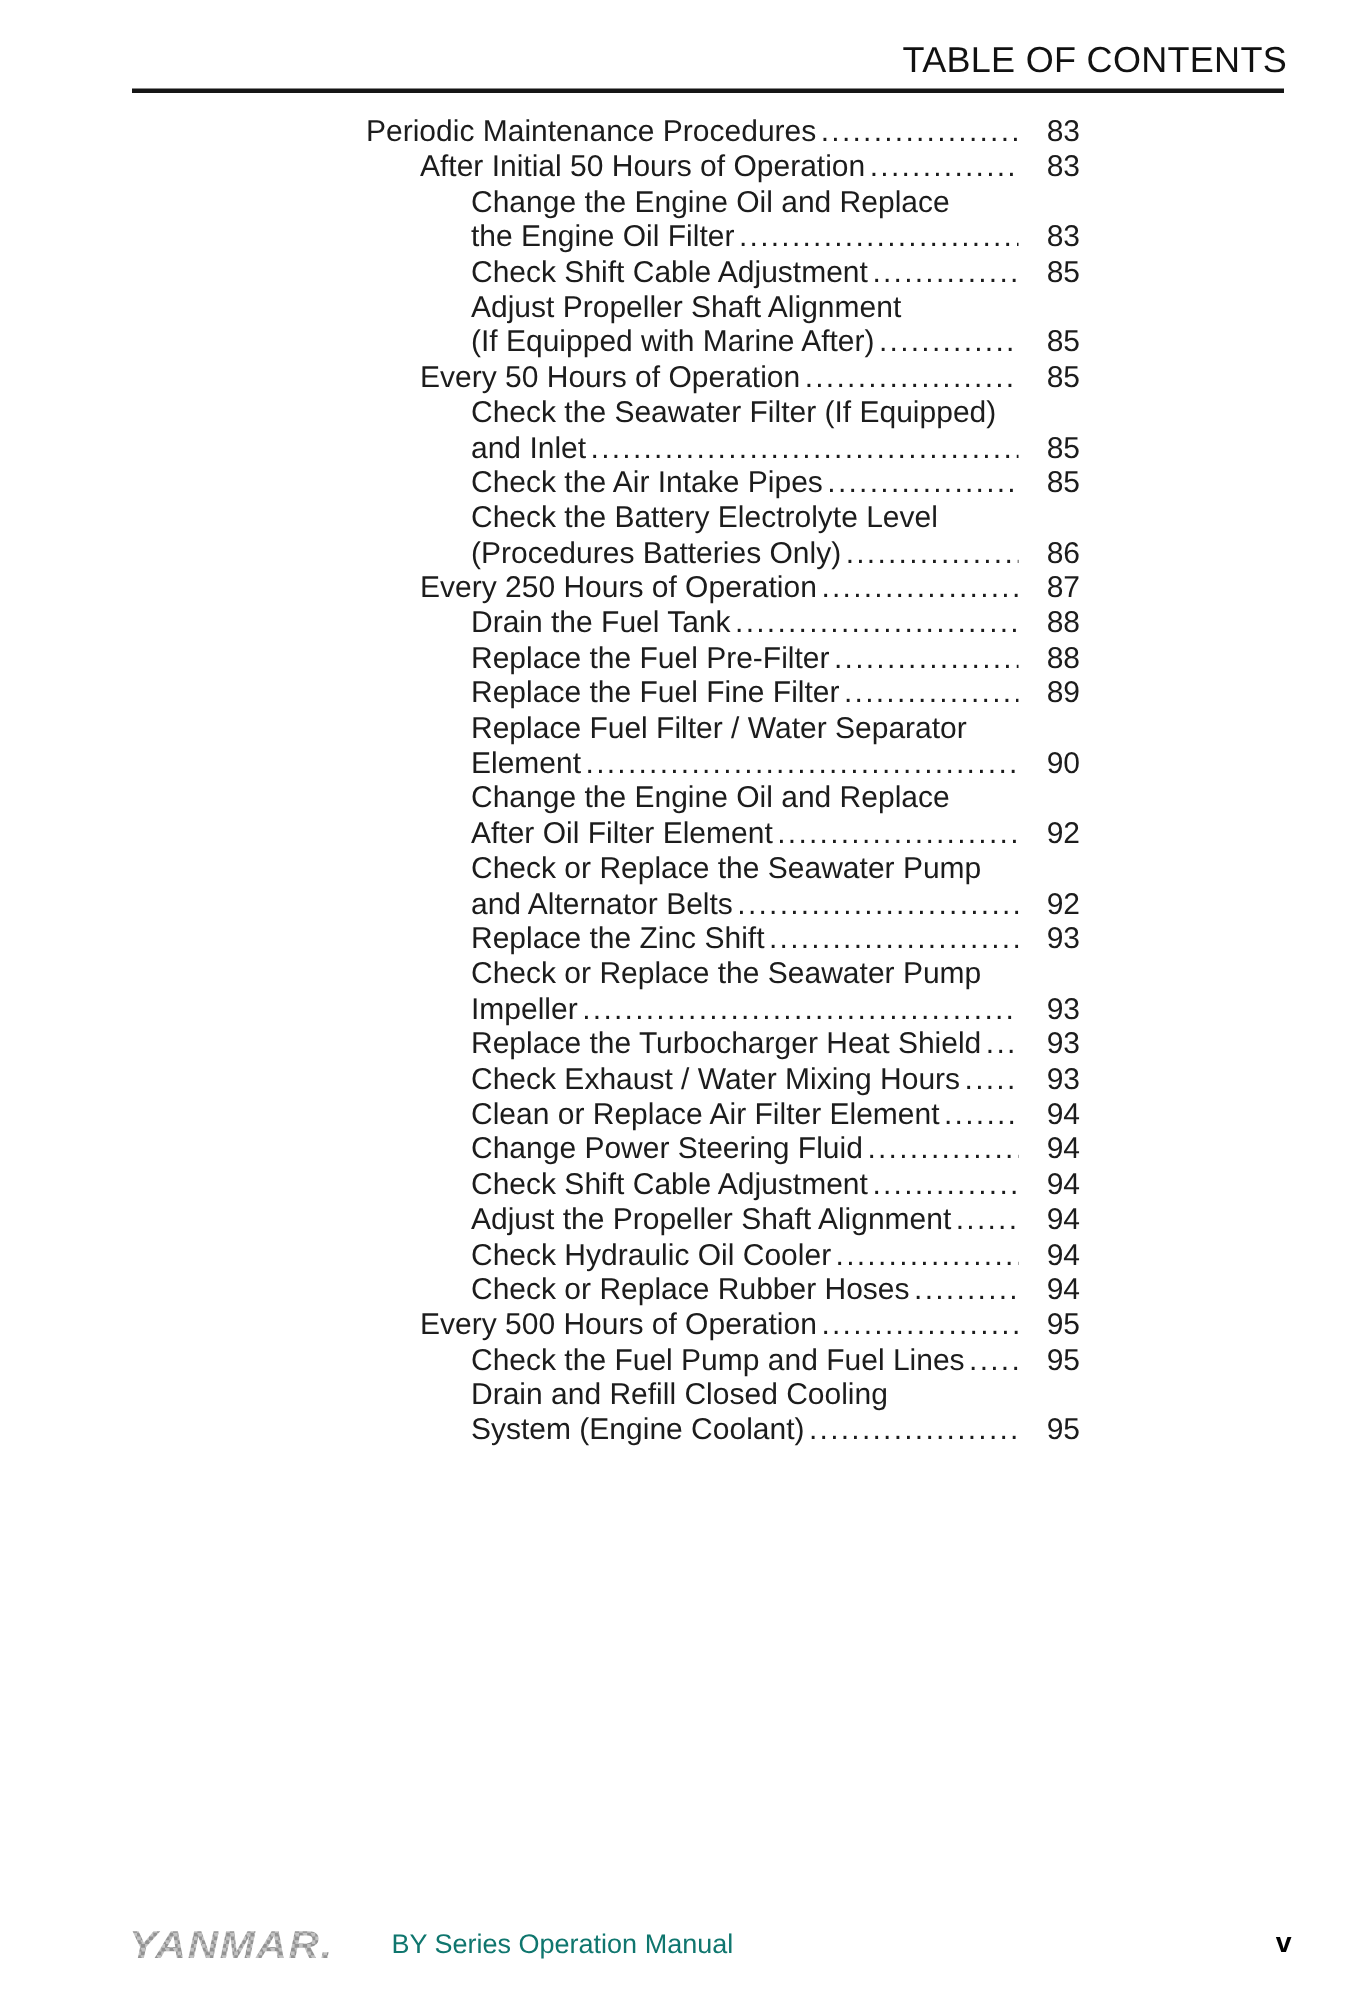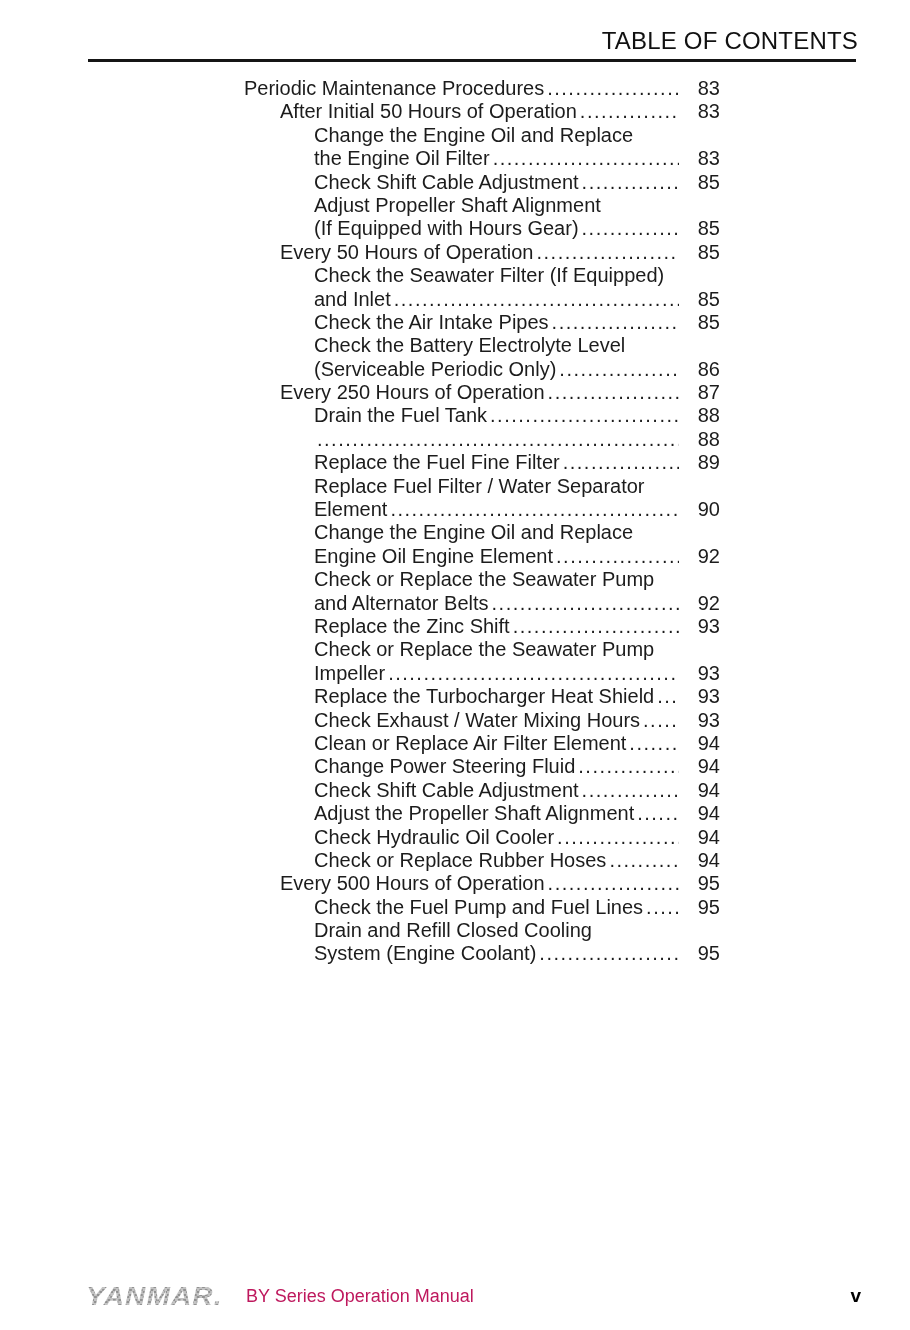--- a/index.html
+++ b/index.html
@@ -92,24 +92,24 @@
   @supports (-webkit-background-clip: text) {
     .yanmar-logo {
       background: repeating-conic-gradient(#929292 0% 25%, #c3c3c3 0% 50%) 0 0 / 5px 5px;
       -webkit-background-clip: text;
       background-clip: text;
       color: transparent;
     }
   }
   .footer-manual {
     position: absolute;
-    left: 246px;
+    left: 261px;
     top: 9px;
     font-size: 18px;
-    color: #be185d;
+    color: #0f766e;
     white-space: nowrap;
   }
   .footer-pagenum {
     position: absolute;
     right: 49px;
     top: 8px;
     font-size: 19px;
     font-weight: bold;
     color: #000;
   }
@@ -142,21 +142,21 @@
     </div>
     <div class="toc-row lvl3">
       <span class="toc-text">Check Shift Cable Adjustment</span>
       <span class="leader">........................................................................................................................</span>
       <span class="page">85</span>
     </div>
     <div class="toc-row lvl3">
       <span class="toc-text">Adjust Propeller Shaft Alignment</span>
     </div>
     <div class="toc-row lvl3">
-      <span class="toc-text">(If Equipped with Hours Gear)</span>
+      <span class="toc-text">(If Equipped with Marine After)</span>
       <span class="leader">........................................................................................................................</span>
       <span class="page">85</span>
     </div>
     <div class="toc-row lvl2">
       <span class="toc-text">Every 50 Hours of Operation</span>
       <span class="leader">........................................................................................................................</span>
       <span class="page">85</span>
     </div>
     <div class="toc-row lvl3">
       <span class="toc-text">Check the Seawater Filter (If Equipped)</span>
@@ -168,56 +168,57 @@
     </div>
     <div class="toc-row lvl3">
       <span class="toc-text">Check the Air Intake Pipes</span>
       <span class="leader">........................................................................................................................</span>
       <span class="page">85</span>
     </div>
     <div class="toc-row lvl3">
       <span class="toc-text">Check the Battery Electrolyte Level</span>
     </div>
     <div class="toc-row lvl3">
-      <span class="toc-text">(Serviceable Periodic Only)</span>
+      <span class="toc-text">(Procedures Batteries Only)</span>
       <span class="leader">........................................................................................................................</span>
       <span class="page">86</span>
     </div>
     <div class="toc-row lvl2">
       <span class="toc-text">Every 250 Hours of Operation</span>
       <span class="leader">........................................................................................................................</span>
       <span class="page">87</span>
     </div>
     <div class="toc-row lvl3">
       <span class="toc-text">Drain the Fuel Tank</span>
       <span class="leader">........................................................................................................................</span>
       <span class="page">88</span>
     </div>
     <div class="toc-row lvl3">
+      <span class="toc-text">Replace the Fuel Pre-Filter</span>
       <span class="leader">........................................................................................................................</span>
       <span class="page">88</span>
     </div>
     <div class="toc-row lvl3">
       <span class="toc-text">Replace the Fuel Fine Filter</span>
       <span class="leader">........................................................................................................................</span>
       <span class="page">89</span>
     </div>
     <div class="toc-row lvl3">
       <span class="toc-text">Replace Fuel Filter / Water Separator</span>
     </div>
     <div class="toc-row lvl3">
       <span class="toc-text">Element</span>
       <span class="leader">........................................................................................................................</span>
       <span class="page">90</span>
     </div>
     <div class="toc-row lvl3">
       <span class="toc-text">Change the Engine Oil and Replace</span>
     </div>
     <div class="toc-row lvl3">
-      <span class="toc-text">Engine Oil Engine Element</span>
+      <span class="toc-text">After Oil Filter Element</span>
       <span class="leader">........................................................................................................................</span>
       <span class="page">92</span>
     </div>
     <div class="toc-row lvl3">
       <span class="toc-text">Check or Replace the Seawater Pump</span>
     </div>
     <div class="toc-row lvl3">
       <span class="toc-text">and Alternator Belts</span>
       <span class="leader">........................................................................................................................</span>
       <span class="page">92</span>

